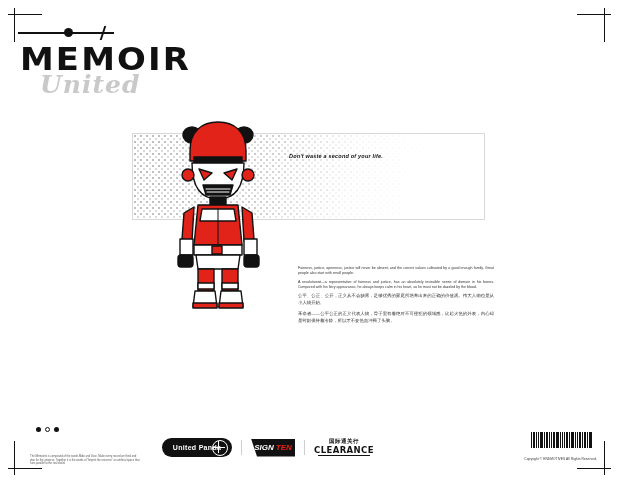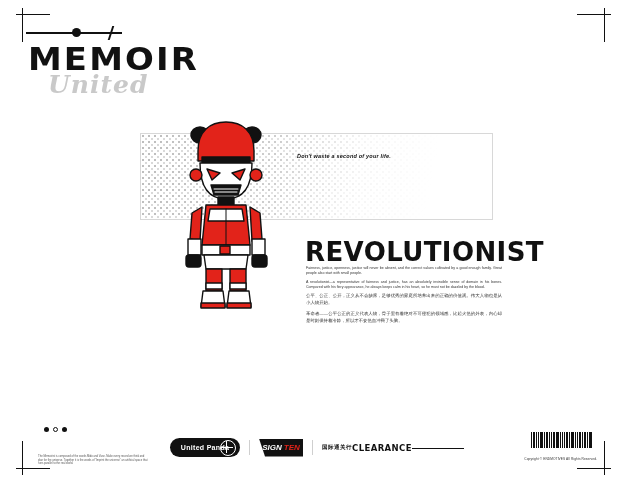--- a/index.html
+++ b/index.html
@@ -1,21 +1,21 @@
 <!DOCTYPE html>
 <html><head>
 <meta charset="utf-8">
 <style>
   html,body{margin:0;padding:0;}
   body{
     width:619px;height:483px;background:#ffffff;
     font-family:"Liberation Sans", sans-serif;
     overflow:hidden;position:relative;
   }
-  .page{position:absolute;inset:0;margin-left:8px;}
+  .page{position:absolute;inset:0;}
 
   
   .crop{position:absolute;background:#111;}
   .crop.h{height:1px;width:34px;}
   .crop.v{width:1px;height:34px;}
 
   
   .logo-block{position:absolute;left:18px;top:28px;width:260px;}
   .logo-line{position:absolute;left:0;top:4px;width:96px;height:2px;background:#111;}
   .logo-dot{position:absolute;left:46px;top:0px;width:9px;height:9px;border-radius:50%;background:#111;}
@@ -104,21 +104,21 @@
   .badge-panda .globe:after{
     content:"";position:absolute;left:5px;top:0;width:1px;height:12px;background:#fff;
   }
   .badge-sign{
     width:44px;height:18px;background:#111;color:#fff;
     display:flex;align-items:center;justify-content:center;gap:2px;
     font-size:8px;font-weight:bold;font-style:italic;
     clip-path:polygon(0 0,100% 0,100% 100%,6px 100%);
   }
   .badge-sign .red{color:#e2231a;}
-  .badge-clear{display:flex;flex-direction:row;align-items:center;line-height:1;}
+  .badge-clear{display:flex;flex-direction:column;align-items:center;line-height:1;}
   .badge-clear .cn{font-size:5.5px;font-weight:bold;color:#111;letter-spacing:.5px;}
   .badge-clear .en{
     font-size:8.5px;font-weight:bold;color:#111;letter-spacing:.4px;
     font-family:"DejaVu Sans", sans-serif;margin-top:1px;
   }
   .badge-clear .rule{width:52px;height:1px;background:#111;margin-top:1px;}
 
   
   .barcode{position:absolute;right:22px;top:432px;width:66px;height:16px;display:flex;gap:1px;align-items:flex-end;}
   .barcode i{display:block;background:#111;height:100%;}
@@ -200,21 +200,20 @@
         <rect x="54" y="166" width="16" height="6" fill="#fff"></rect>
 
         <path d="M27,174 L47,174 L49,190 L25,190 Z" fill="#fff"></path>
         <path d="M53,174 L73,174 L75,190 L51,190 Z" fill="#fff"></path>
         <rect x="25" y="186" width="24" height="5" fill="#e2231a"></rect>
         <rect x="51" y="186" width="24" height="5" fill="#e2231a"></rect>
       </g>
     </svg>
   </div>
 
-  <div class="headline">REVOLUTIONIST</div>
   <div class="body-en">
     <p>Fairness, justice, openness, justice will never be absent, and the correct values cultivated by a good enough family. Great people also start with small people.</p>
     <p>A revolutionist—a representative of fairness and justice, has an absolutely invincible sense of domain in his bones. Compared with his fiery appearance, he always keeps calm in his heart, so he must not be dazzled by the blood.</p>
   </div>
   <div class="body-cn">
     <p>公平、公正、公开，正义从不会缺席，足够优秀的家庭所培养出来的正确的价值观。伟大人物也是从小人物开始。</p>
     <p>革命者——公平公正的正义代表人物，骨子里有着绝对不可侵犯的领域感，比起火热的外表，内心却是时刻保持着冷静，所以才不要热血冲昏了头脑。</p>
   </div>
 
   <div class="dots">

